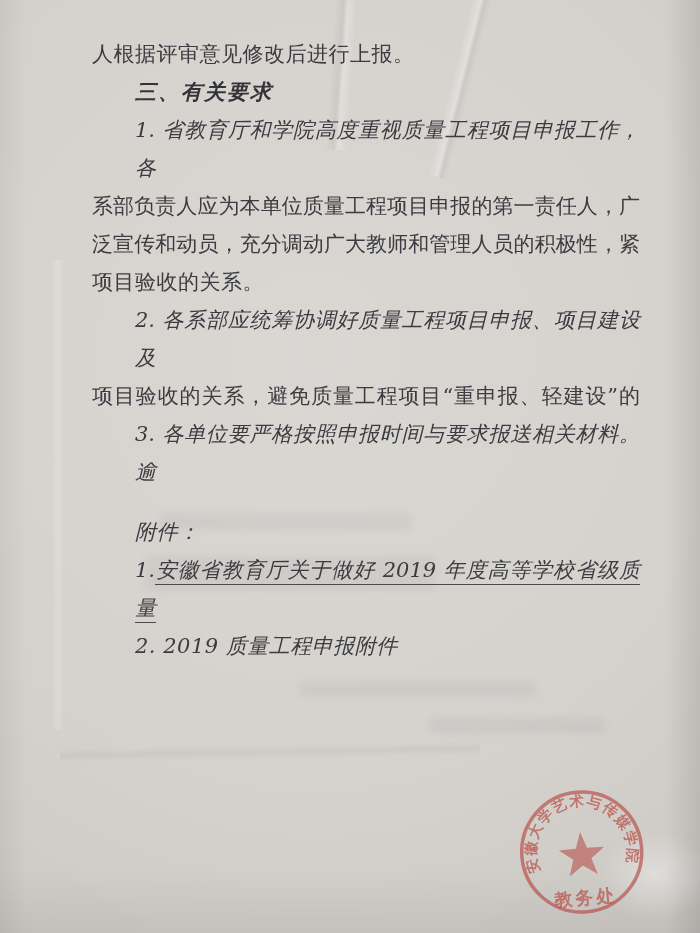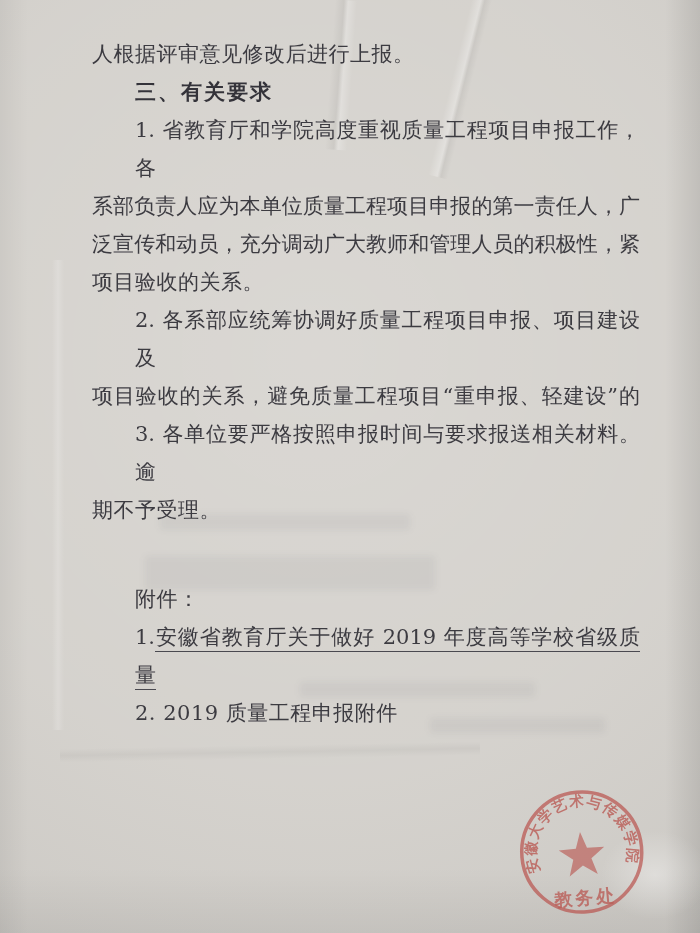--- a/index.html
+++ b/index.html
@@ -27,23 +27,23 @@
   .shine{left:600px;top:830px;width:110px;height:90px;border-radius:50%;
     background:radial-gradient(ellipse,rgba(255,255,255,0.35),transparent 70%);}
   
   .ghost{position:absolute;background:rgba(60,60,70,0.055);filter:blur(3px);border-radius:3px;pointer-events:none;}
 
   
   #doc{position:absolute;left:92px;top:35px;width:548px;z-index:2;
        font-size:21px;line-height:38px;letter-spacing:0.5px;}
   .ln{white-space:nowrap;}
   .stretch{white-space:normal;text-align:justify;text-align-last:justify;letter-spacing:0;}
-  .indent{padding-left:43px;}
+  .indent{padding-left:43px;font-style:italic;}
   .heading{font-family:"Liberation Sans","DejaVu Sans",sans-serif;font-weight:700;letter-spacing:2px;color:#34333a;}
-  .att-label{margin-top:51px;}
+  .att-label{margin-top:22px;}
   .u{border-bottom:1.5px solid #4a4950;padding-bottom:2px;}
 
   
   #seal{position:absolute;left:514px;top:780px;z-index:1;transform:rotate(-5deg);opacity:0.88;}
 </style>
 </head>
 <body>
 
 <div id="photo">
 
@@ -72,21 +72,20 @@
   <div id="doc">
     <div class="ln">人根据评审意见修改后进行上报。</div>
     <div class="ln indent heading">三、有关要求</div>
     <div class="ln indent stretch">1. 省教育厅和学院高度重视质量工程项目申报工作，各</div>
     <div class="ln stretch">系部负责人应为本单位质量工程项目申报的第一责任人，广</div>
     <div class="ln stretch">泛宣传和动员，充分调动广大教师和管理人员的积极性，紧</div>
     <div class="ln">项目验收的关系。</div>
     <div class="ln indent stretch">2. 各系部应统筹协调好质量工程项目申报、项目建设及</div>
     <div class="ln stretch">项目验收的关系，避免质量工程项目“重申报、轻建设”的</div>
     <div class="ln indent stretch">3. 各单位要严格按照申报时间与要求报送相关材料。逾</div>
-    <div class="ln">期不予受理。</div>
 
     <div class="ln indent att-label">附件：</div>
     <div class="ln indent stretch"><span>1.</span><span class="u">安徽省教育厅关于做好 2019 年度高等学校省级质量</span></div>
     <div class="ln indent">2. 2019 质量工程申报附件</div>
 
   </div>
 
 </div>
 
 </body></html>

